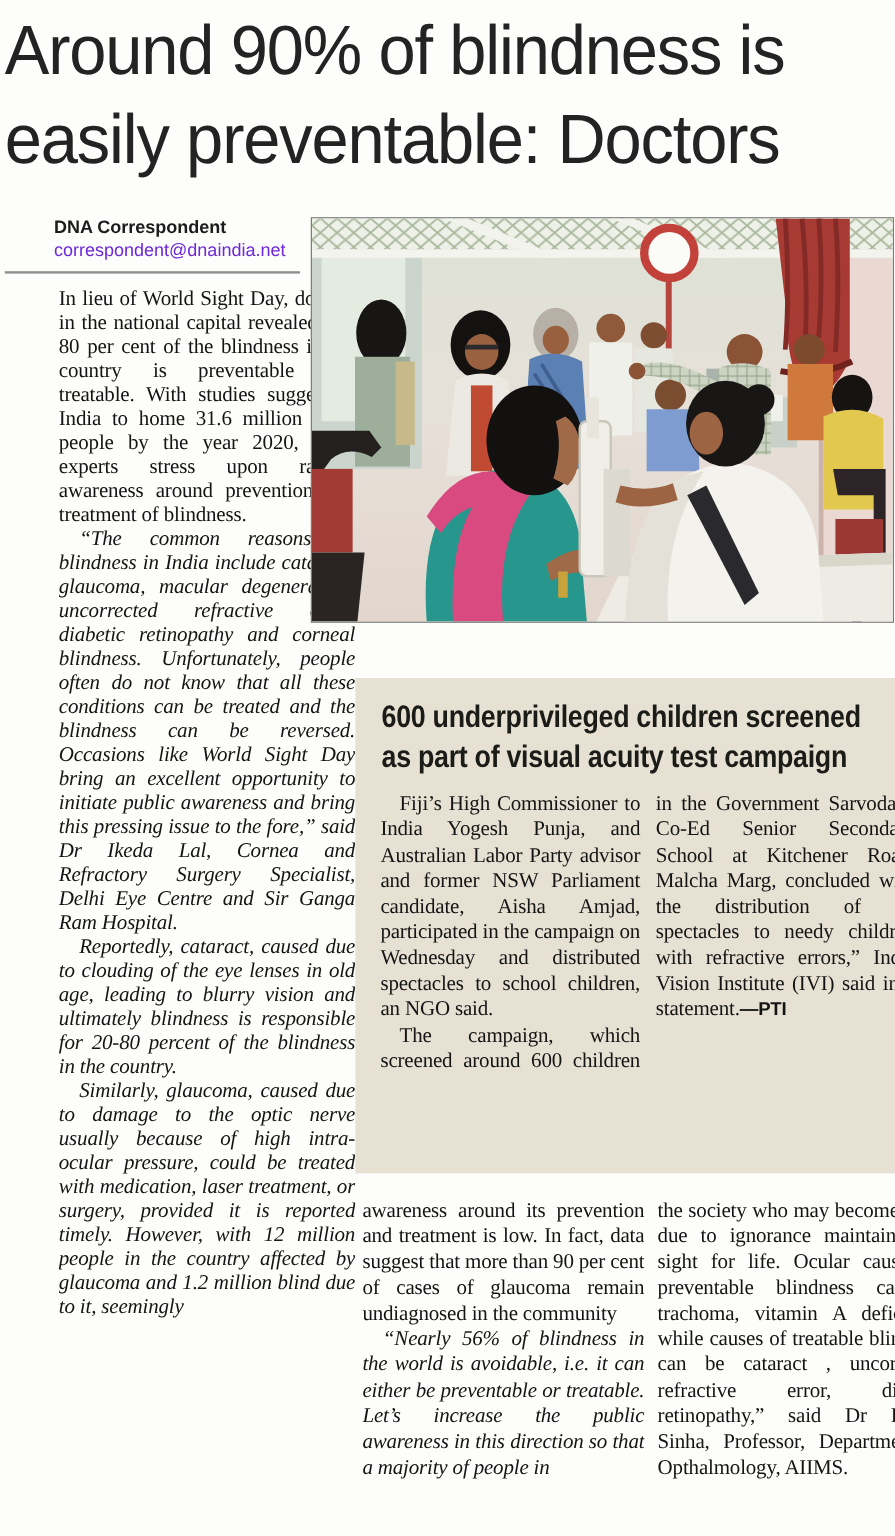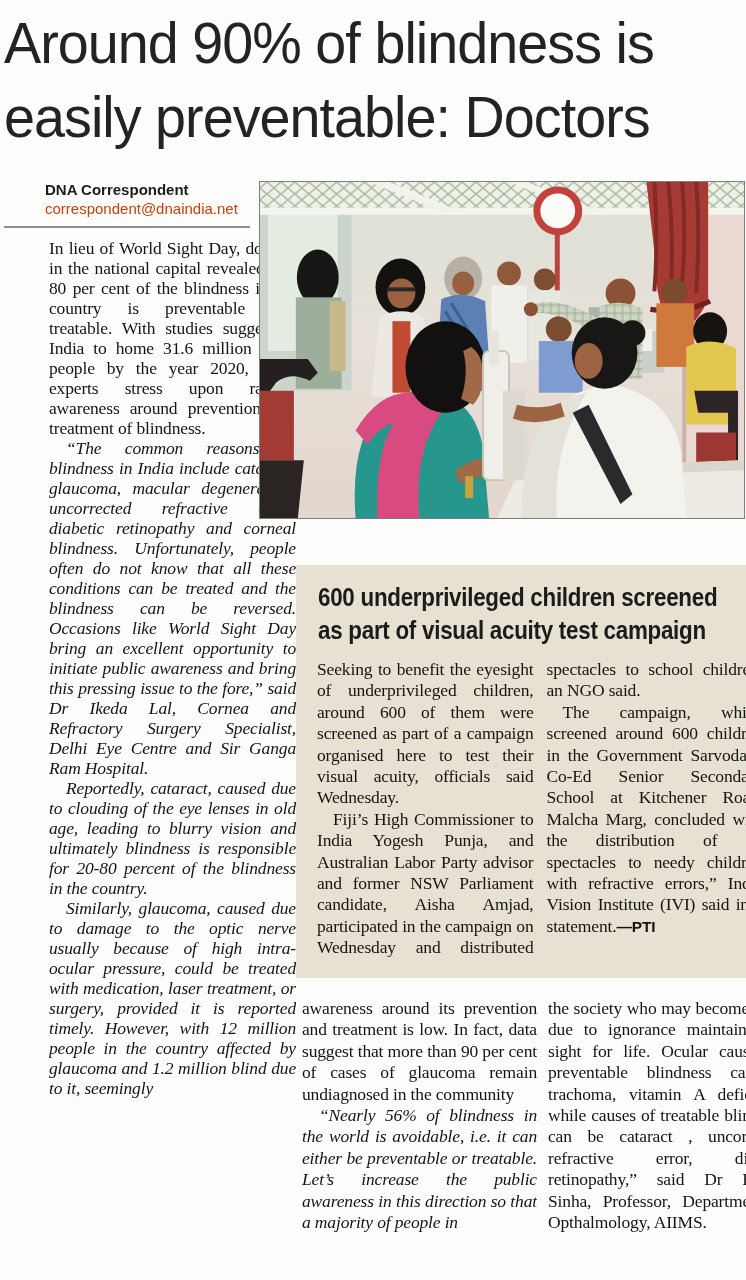--- a/index.html
+++ b/index.html
@@ -17,21 +17,21 @@
     position:absolute;left:4px;top:6px;width:742px;
     font-family:"Liberation Sans", sans-serif;
     font-weight:400;color:#232323;
     font-size:58px;line-height:74px;
     letter-spacing:-1px;white-space:nowrap;
   }
   .headline .hl-line{display:inline-block;transform:scaleX(0.96);transform-origin:left center;}
   
   .byline{position:absolute;left:6px;top:180px;width:246px;font-family:"Liberation Sans", sans-serif;margin-left:39px;}
   .byline .author{font-weight:700;font-size:15px;line-height:19px;color:#1c1c1c;}
-  .byline .email{font-weight:400;font-size:15px;line-height:19px;color:#c2410c;}
+  .byline .email{font-weight:400;font-size:15px;line-height:19px;color:#6d28d9;}
   .byline-rule{position:absolute;left:4px;top:226px;width:246px;height:2px;background:#8f8f8f;}
   
   .col{
     text-align:justify;
     font-size:17.5px;line-height:20px;
     letter-spacing:-0.15px;
     overflow:hidden;
     margin-left:44px;
   }
   .col p{margin:0;}
@@ -207,21 +207,20 @@
 
   <div class="sidebox">
     <svg width="488" height="413" style="position:absolute;left:0;top:0;">
       <rect x="0" y="0" width="488" height="413" fill="#e6e1d3"></rect>
     </svg>
     <div class="sidebox-heading">
       <span class="bh-line">600 underprivileged children screened</span><br>
       <span class="bh-line">as part of visual acuity test campaign</span>
     </div>
     <div class="sidebox-text">
-      <p>Seeking to benefit the eyesight of underprivileged children, around 600 of them were screened as part of a campaign organised here to test their visual acuity, officials said Wednesday.</p>
       <p class="ind">Fiji’s High Commissioner to India Yogesh Punja, and Australian Labor Party advisor and former NSW Parliament candidate, Aisha Amjad, participated in the campaign on Wednesday and distributed spectacles to school children, an NGO said.</p>
       <p class="ind"><span>The campaign, which screened around 600 children in the Government Sarvodaya Co-Ed Senior Secondary School at Kitchener Road, Malcha Marg, concluded with the distribution of 50 spectacles to needy children with refractive errors,” India Vision Institute (IVI) said in a statement.</span><span class="credit">—PTI</span></p>
     </div>
   </div>
 
   <div class="col mid-col">
     <p>awareness around its prevention and treatment is low. In fact, data suggest that more than 90 per cent of cases of glaucoma remain undiagnosed in the community</p>
     <p class="ind">“Nearly 56% of blindness in the world is avoidable, i.e. it can either be preventable or treatable. Let’s increase the public awareness in this direction so that a majority of people in</p>
   </div>
 

